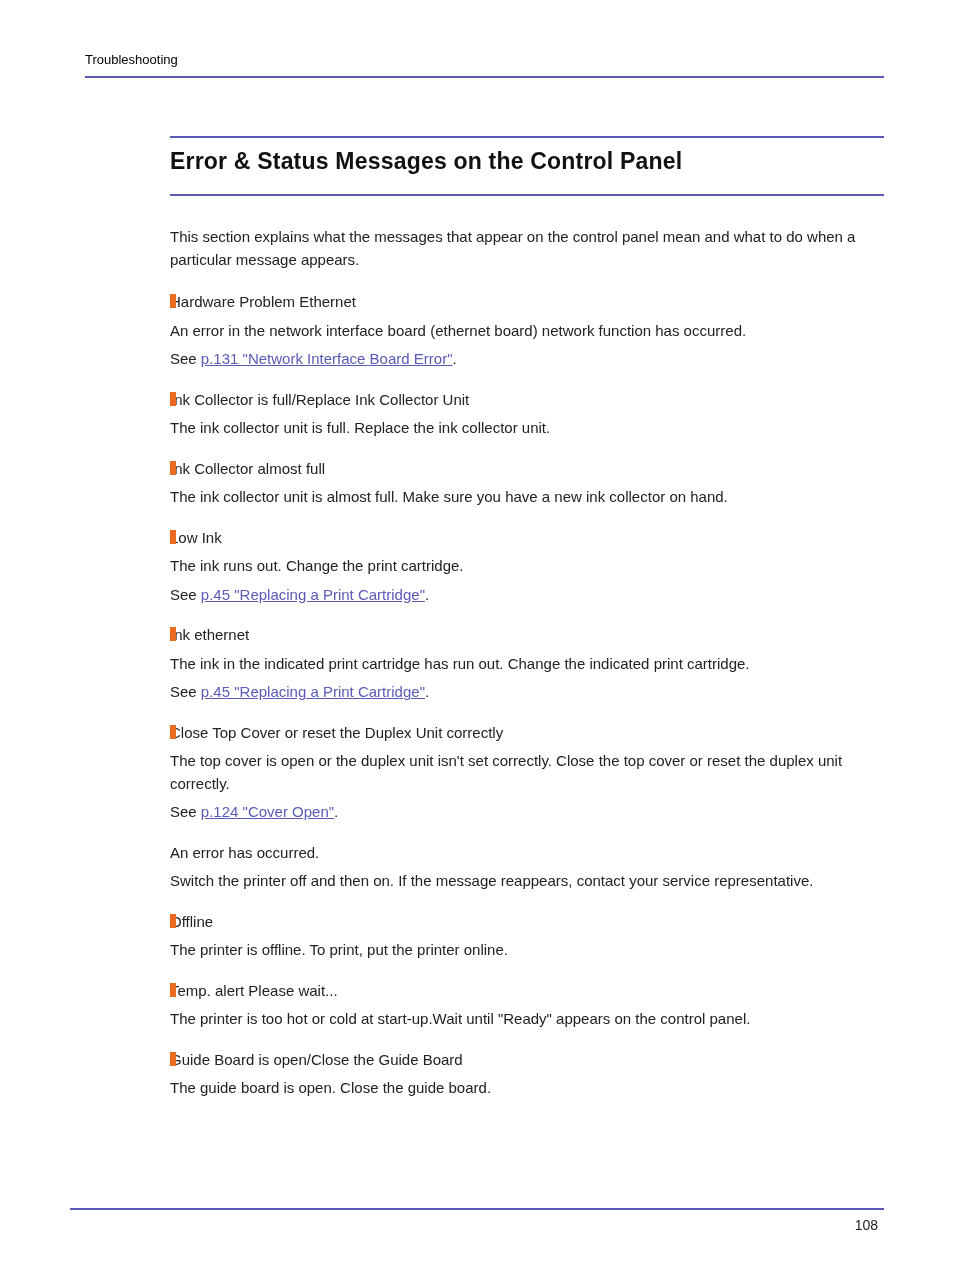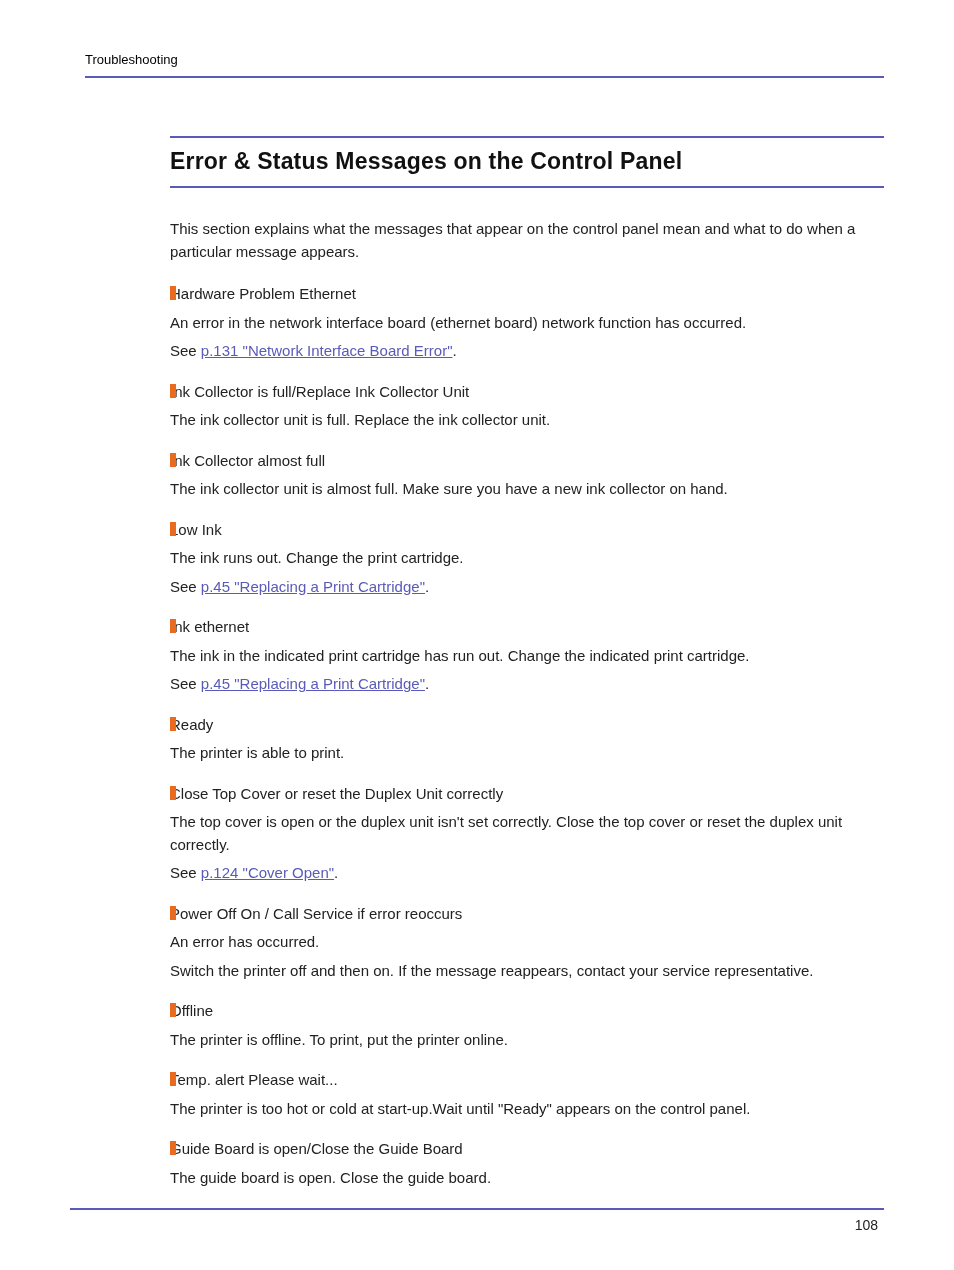--- a/index.html
+++ b/index.html
@@ -29,21 +29,21 @@
     border-top: 2px solid #5a5ab8;
     margin: 0 0 6px 0;
     margin-left: 85px;
   }
   .section-wrap { margin-left: 85px; }
   h1.section-title {
     font-size: 23px;
     font-weight: bold;
     color: #111;
     border-bottom: 2px solid #5a5ab8;
-    padding-bottom: 8px;
+    padding-bottom: 16px;
     margin-bottom: 30px;
     letter-spacing: 0.2px;
   }
   .intro { margin-bottom: 20px; }
   .msg-block { margin-bottom: 18px; }
   .msg-title {
     position: relative;
     margin-bottom: 6px;
     font-size: 15px;
   }
@@ -105,30 +105,25 @@
         <div class="msg-title">Low Ink</div>
         <div class="msg-desc">The ink runs out. Change the print cartridge.</div>
         <div class="see"><span>See </span><a class="xref" href="#">p.45 "Replacing a Print Cartridge"</a>.</div>
       </div>
       <div class="msg-block">
         <div class="msg-title">Ink ethernet</div>
         <div class="msg-desc">The ink in the indicated print cartridge has run out. Change the indicated print cartridge.</div>
         <div class="see"><span>See </span><a class="xref" href="#">p.45 "Replacing a Print Cartridge"</a>.</div>
       </div>
       <div class="msg-block">
-        <div class="msg-title">Ready</div>
-        <div class="msg-desc">The printer is able to print.</div>
-      </div>
-      <div class="msg-block">
         <div class="msg-title">Close Top Cover or reset the Duplex Unit correctly</div>
         <div class="msg-desc">The top cover is open or the duplex unit isn't set correctly. Close the top cover or reset the duplex unit correctly.</div>
         <div class="see"><span>See </span><a class="xref" href="#">p.124 "Cover Open"</a>.</div>
       </div>
       <div class="msg-block">
-        <div class="msg-title">Power Off On / Call Service if error reoccurs</div>
         <div class="msg-desc">An error has occurred.</div>
         <div class="msg-desc">Switch the printer off and then on. If the message reappears, contact your service representative.</div>
       </div>
       <div class="msg-block">
         <div class="msg-title">Offline</div>
         <div class="msg-desc">The printer is offline. To print, put the printer online.</div>
       </div>
       <div class="msg-block">
         <div class="msg-title">Temp. alert Please wait...</div>
         <div class="msg-desc">The printer is too hot or cold at start-up.Wait until "Ready" appears on the control panel.</div>

